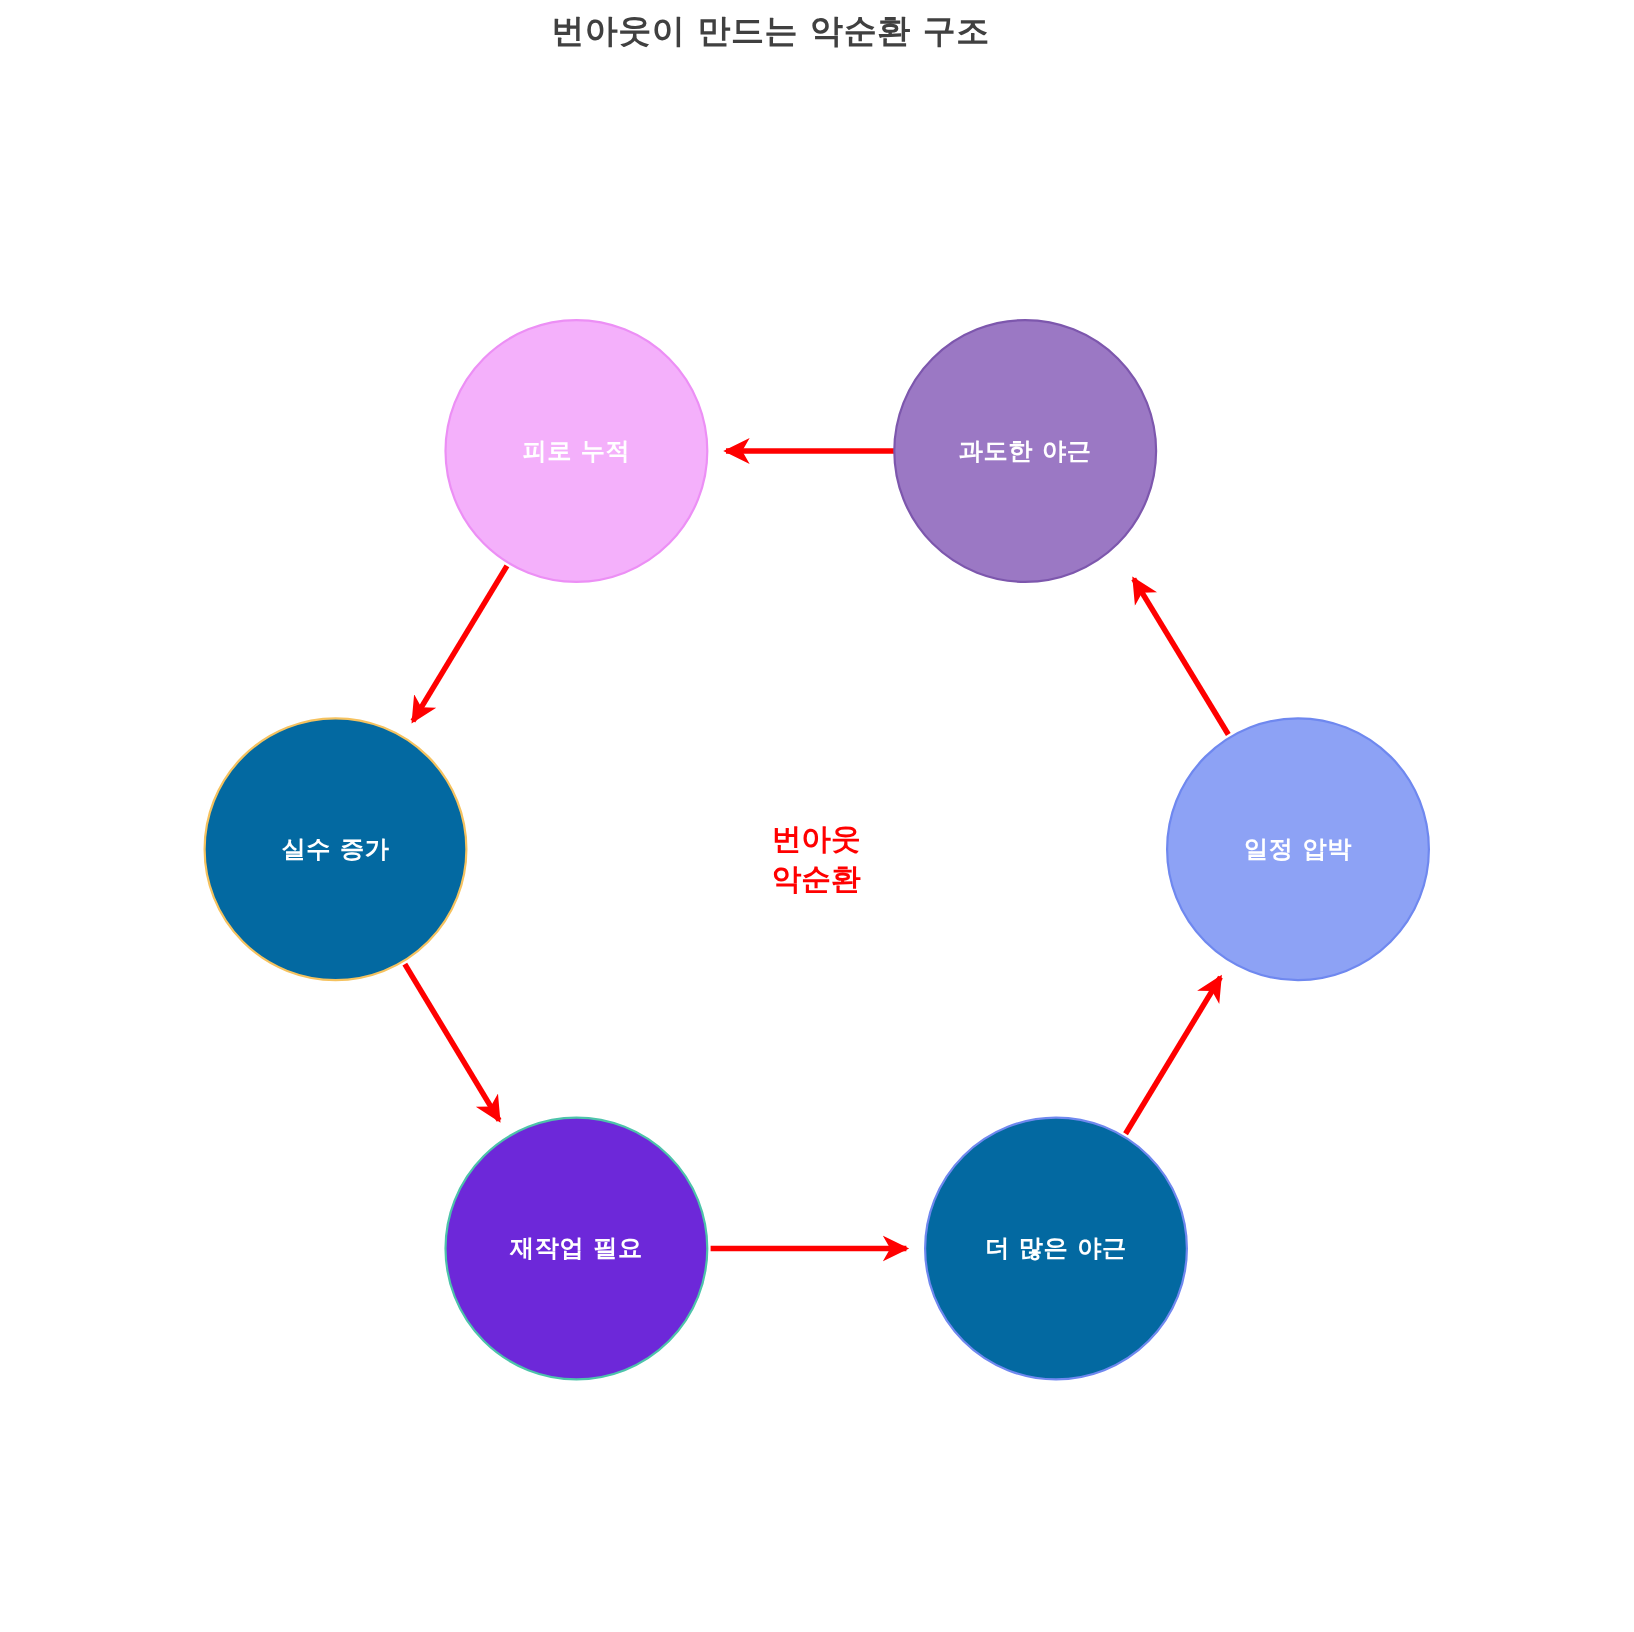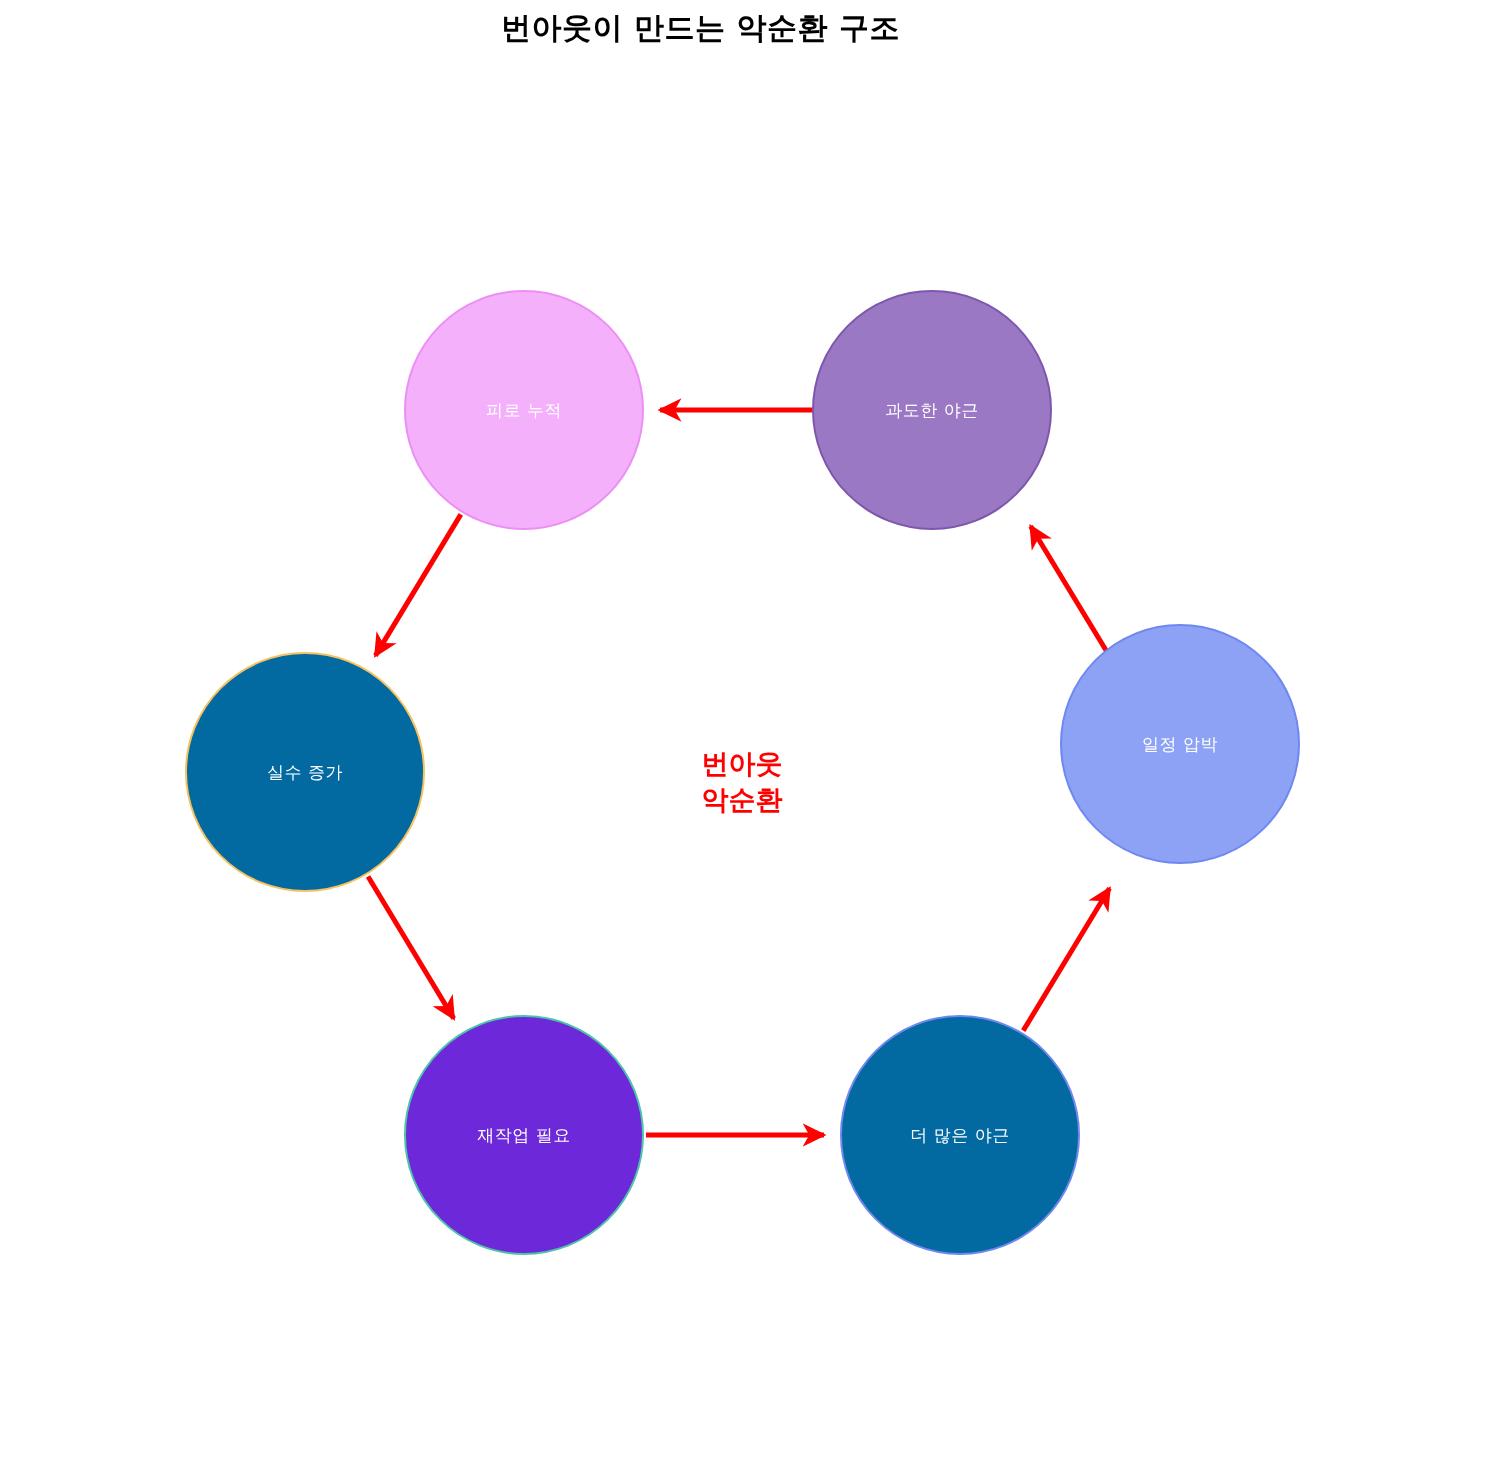--- a/index.html
+++ b/index.html
@@ -22,35 +22,35 @@
     height: 1484px;
   }
   #chart-title {
     position: absolute;
     left: 0;
     top: 8px;
     width: 1401px;
     text-align: center;
     font-size: 30px;
     font-weight: bold;
-    color: #000000;
+    color: #404040;
     letter-spacing: 0.5px;
   }
   .node {
     position: absolute;
     border-radius: 50%;
     display: flex;
     align-items: center;
     justify-content: center;
     box-sizing: border-box;
     text-align: center;
   }
   .node-label {
-    font-size: 17px;
-    font-weight: normal;
+    font-size: 22px;
+    font-weight: bold;
     color: #ffffff;
     letter-spacing: 0.5px;
     pointer-events: none;
   }
   #center-label {
     position: absolute;
     left: 642px;
     top: 746px;
     width: 200px;
     text-align: center;
@@ -105,20 +105,20 @@
   </div>
 
   <div class="node" style="left: 404px; top: 1015px; width: 240px; height: 240px; background: #6d28d9; border: 2px solid rgb(77, 195, 170);">
     <span class="node-label">재작업 필요</span>
   </div>
 
   <div class="node" style="left: 840px; top: 1015px; width: 240px; height: 240px; background: #0369a1; border: 2px solid rgb(111, 136, 239);">
     <span class="node-label">더 많은 야근</span>
   </div>
 
-  <div class="node" style="left: 1060px; top: 624px; width: 240px; height: 240px; background: rgb(141, 162, 245); border: 2px solid rgb(111, 136, 239);">
+  <div class="node" style="left: 1060px; top: 652px; width: 240px; height: 240px; background: rgb(141, 162, 245); border: 2px solid rgb(111, 136, 239);">
     <span class="node-label">일정 압박</span>
   </div>
 
   <div id="center-label">번아웃
 악순환</div>
 
 </div>
 
 </body></html>

